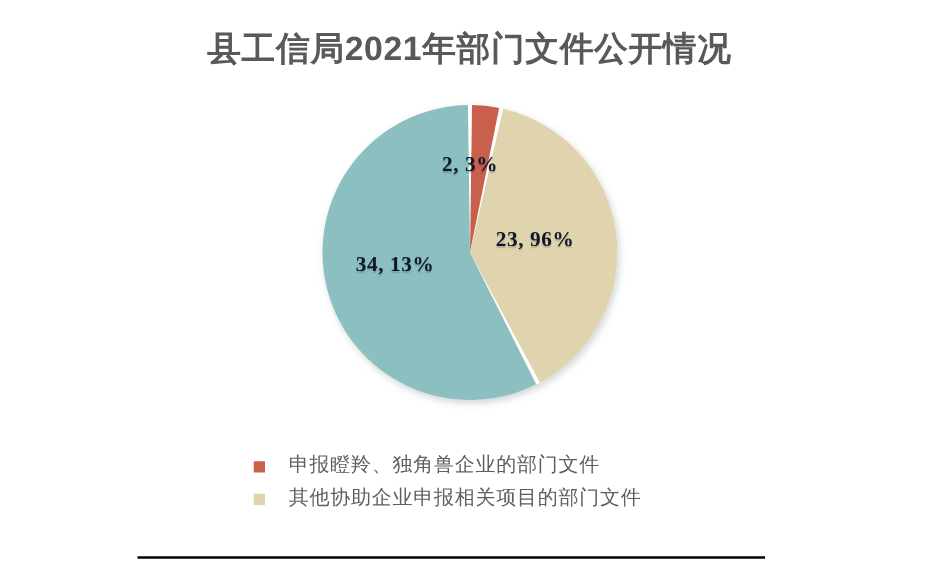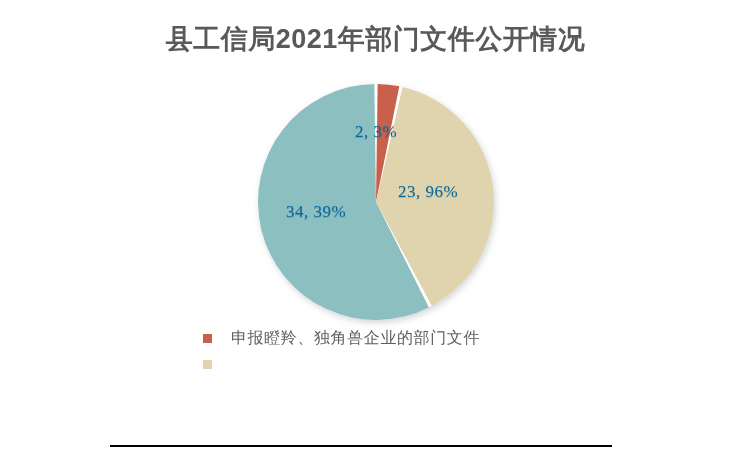--- a/index.html
+++ b/index.html
@@ -50,37 +50,37 @@
     position: absolute;
     left: 0;
     top: 0;
     width: 256px;
     height: 256px;
     overflow: visible;
   }
 
   .slice-label {
     position: absolute;
-    color: #0369a1;
+    color: #0f172a;
     font-family: "Liberation Serif", "DejaVu Serif", serif;
-    font-weight: normal;
+    font-weight: bold;
     font-size: 17px;
     white-space: nowrap;
     text-shadow: 0 1px 1px rgba(0,0,0,0.18);
     letter-spacing: 0.5px;
   }
   #label-slice-0 { left: 128px; top: 58px; transform: translate(-50%, -50%); }
   #label-slice-1 { left: 180px; top: 118px; transform: translate(-50%, -50%); }
   #label-slice-2 { left: 68px;  top: 138px; transform: translate(-50%, -50%); }
 
   
   #legend {
     position: absolute;
     left: 198px;
-    top: 325px;
+    top: 360px;
     width: 400px;
   }
   .legend-item {
     display: flex;
     align-items: center;
     height: 26px;
   }
   .legend-swatch {
     width: 9px;
     height: 9px;
@@ -125,28 +125,29 @@
         <g id="slices">
             <path d="M 128 128 L 129.65 10.01 A 118 118 0 0 1 151.33 12.33 Z" fill="#C8604C"></path>
             <path d="M 128 128 L 154.55 13.03 A 118 118 0 0 1 183.87 231.94 Z" fill="#E0D4AE"></path>
             <path d="M 128 128 L 180.94 233.46 A 118 118 0 1 1 126.35 10.01 Z" fill="#8CBFC0"></path>
           </g>
       </g>
     </svg>
 
     <div class="slice-label" id="label-slice-0">2, 3%</div>
     <div class="slice-label" id="label-slice-1">23, 96%</div>
-    <div class="slice-label" id="label-slice-2">34, 39%</div>
+    <div class="slice-label" id="label-slice-2">34, 13%</div>
   </div>
 
   <div id="legend">
     <div class="legend-item">
       <span class="legend-swatch" style="background: rgb(200, 96, 76);"></span>
       <span class="legend-label">申报瞪羚、独角兽企业的部门文件</span>
     </div>
     <div class="legend-item">
       <span class="legend-swatch" style="background: rgb(224, 212, 174);"></span>
+      <span class="legend-label">其他协助企业申报相关项目的部门文件</span>
     </div>
   </div>
 
   <div id="bottom-rule"></div>
 
 </div>
 
 </body></html>

